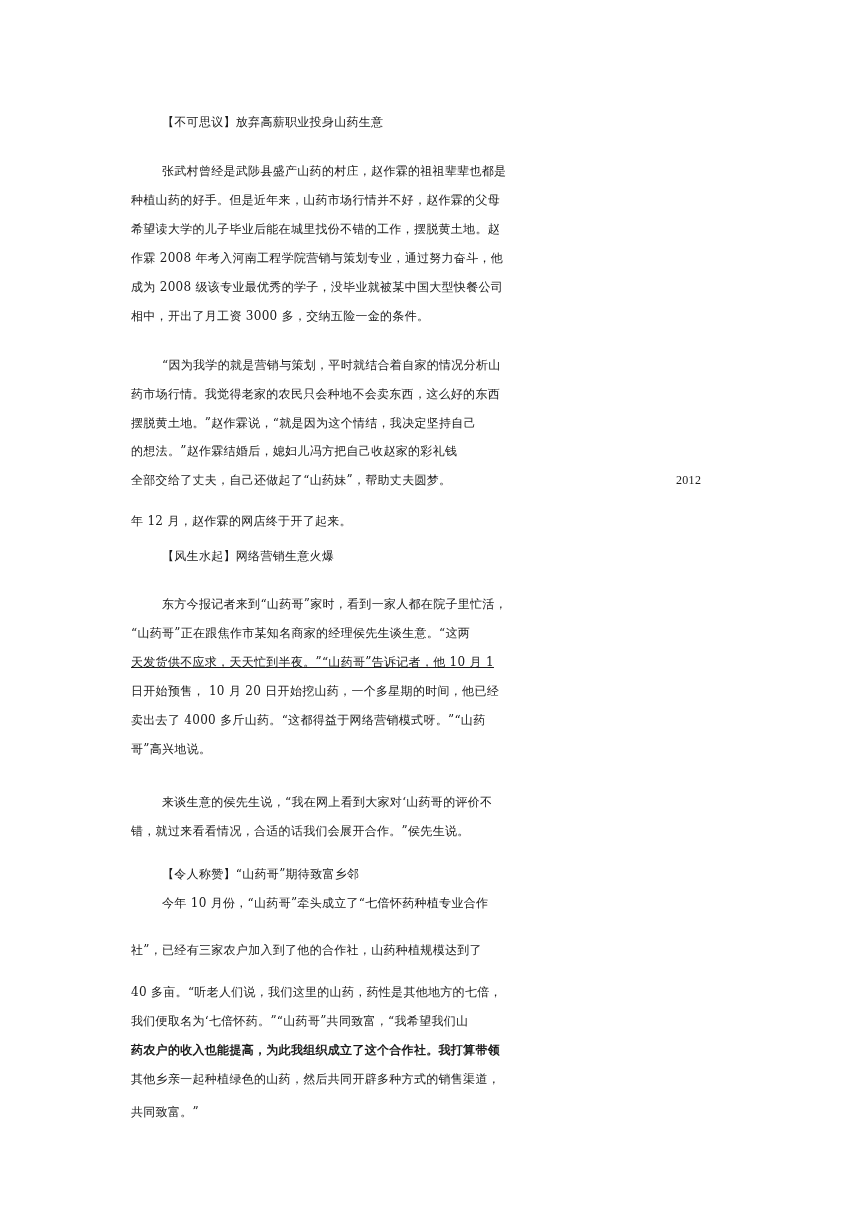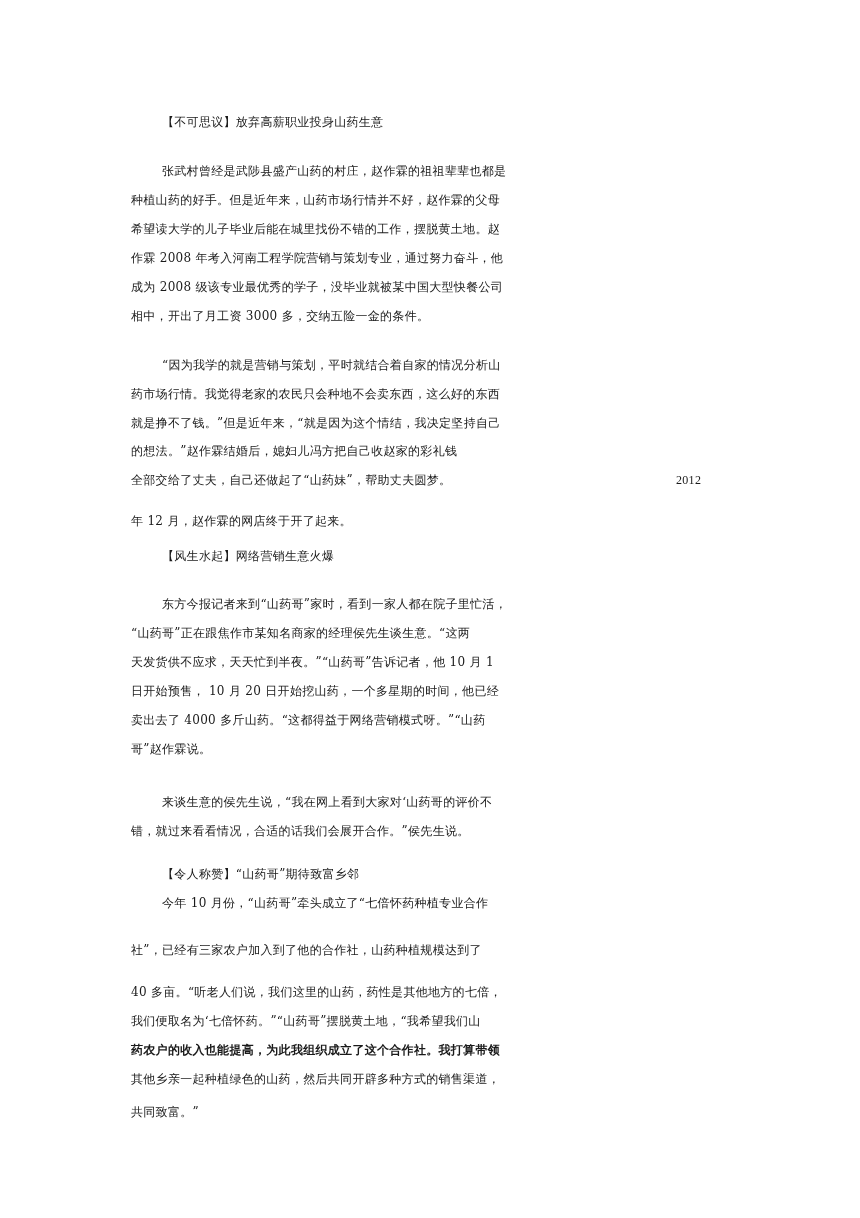--- a/index.html
+++ b/index.html
@@ -21,39 +21,39 @@
 
 <div class="line" style="top:160px; left:162px;">张武村曾经是武陟县盛产山药的村庄，赵作霖的祖祖辈辈也都是</div>
 <div class="line" style="top:189px;">种植山药的好手。但是近年来，山药市场行情并不好，赵作霖的父母</div>
 <div class="line" style="top:218px;">希望读大学的儿子毕业后能在城里找份不错的工作，摆脱黄土地。赵</div>
 <div class="line" style="top:247px;">作霖 2008 年考入河南工程学院营销与策划专业，通过努力奋斗，他</div>
 <div class="line" style="top:276px;">成为 2008 级该专业最优秀的学子，没毕业就被某中国大型快餐公司</div>
 <div class="line" style="top:305px;">相中，开出了月工资 3000 多，交纳五险一金的条件。</div>
 
 <div class="line" style="top:354px; left:162px;">“因为我学的就是营销与策划，平时就结合着自家的情况分析山</div>
 <div class="line" style="top:383px;">药市场行情。我觉得老家的农民只会种地不会卖东西，这么好的东西</div>
-<div class="line" style="top:412px;">就是挣不了钱。”但是近年来，“就是因为这个情结，我决定坚持自己</div>
+<div class="line" style="top:412px;">摆脱黄土地。”赵作霖说，“就是因为这个情结，我决定坚持自己</div>
 <div class="line" style="top:440px;">的想法。”赵作霖结婚后，媳妇儿冯方把自己收赵家的彩礼钱</div>
 <div class="line" style="top:469px;">全部交给了丈夫，自己还做起了“山药妹”，帮助丈夫圆梦。</div>
 <div class="line num" style="top:469px; left:676px;">2012</div>
 <div class="line" style="top:510px;">年 12 月，赵作霖的网店终于开了起来。</div>
 
 <div class="line" style="top:545px; left:162px;">【风生水起】网络营销生意火爆</div>
 
 <div class="line" style="top:593px; left:162px;">东方今报记者来到“山药哥”家时，看到一家人都在院子里忙活，</div>
 <div class="line" style="top:622px;">“山药哥”正在跟焦作市某知名商家的经理侯先生谈生意。“这两</div>
-<div class="line" style="top:651px;">天发货供不应求，天天忙到半夜。”“山药哥”告诉记者，他 10 月 1</div>
+<div class="line" style="top:651px;text-decoration:underline;">天发货供不应求，天天忙到半夜。”“山药哥”告诉记者，他 10 月 1</div>
 <div class="line" style="top:680px;">日开始预售， 10 月 20 日开始挖山药，一个多星期的时间，他已经</div>
 <div class="line" style="top:709px;">卖出去了 4000 多斤山药。“这都得益于网络营销模式呀。”“山药</div>
-<div class="line" style="top:738px;">哥”赵作霖说。</div>
+<div class="line" style="top:738px;">哥”高兴地说。</div>
 
 <div class="line" style="top:791px; left:162px;">来谈生意的侯先生说，“我在网上看到大家对‘山药哥的评价不</div>
 <div class="line" style="top:820px;">错，就过来看看情况，合适的话我们会展开合作。”侯先生说。</div>
 
 <div class="line" style="top:863px; left:162px;">【令人称赞】“山药哥”期待致富乡邻</div>
 
 <div class="line" style="top:892px; left:162px;">今年 10 月份，“山药哥”牵头成立了“七倍怀药种植专业合作</div>
 <div class="line" style="top:939px;">社”，已经有三家农户加入到了他的合作社，山药种植规模达到了</div>
 <div class="line" style="top:981px;">40  多亩。“听老人们说，我们这里的山药，药性是其他地方的七倍，</div>
-<div class="line" style="top:1010px;">我们便取名为‘七倍怀药。”“山药哥”摆脱黄土地，“我希望我们山</div>
+<div class="line" style="top:1010px;">我们便取名为‘七倍怀药。”“山药哥”共同致富，“我希望我们山</div>
 <div class="line" style="top:1039px;font-weight:bold;">药农户的收入也能提高，为此我组织成立了这个合作社。我打算带领</div>
 <div class="line" style="top:1068px;">其他乡亲一起种植绿色的山药，然后共同开辟多种方式的销售渠道，</div>
 <div class="line" style="top:1101px;">共同致富。”</div>
 
 </body></html>

